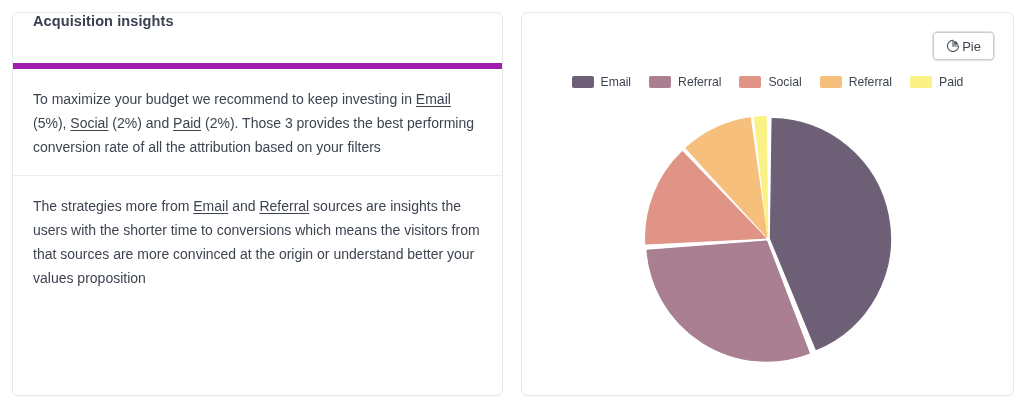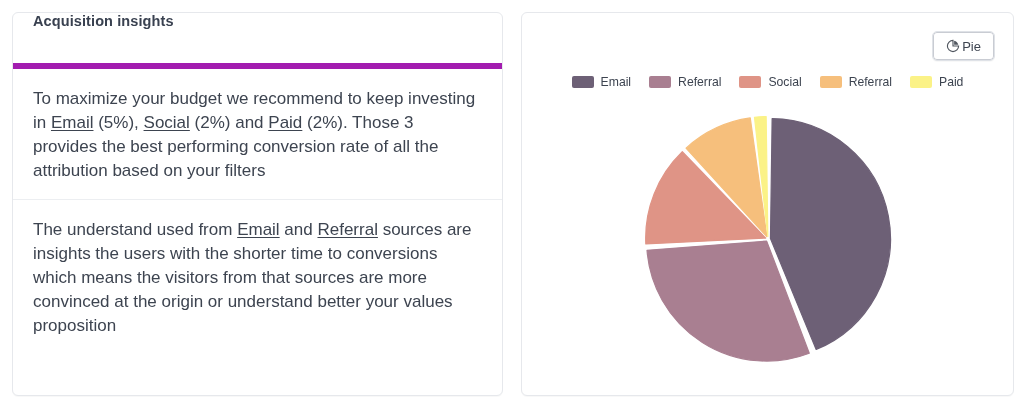--- a/index.html
+++ b/index.html
@@ -46,21 +46,21 @@
   .insight-list { display: flex; flex-direction: column; flex: 1 1 auto; }
   .insight-row {
     padding: 18px 20px 16px 20px;
     border-bottom: 1px solid #eceef1;
   }
   .insight-row:last-child { border-bottom: none; }
   .insight-row.r1 { min-height: 86px; }
   .insight-row.r2 { min-height: 88px; }
   .insight-row.r3 { min-height: 112px; }
   .insight-text {
-    font-size: 17px;
+    font-size: 14px;
     line-height: 24px;
     color: #3d4450;
   }
   .ilink {
     text-decoration: underline;
     text-underline-offset: 2px;
     color: #3d4450;
     cursor: pointer;
   }
 
@@ -140,21 +140,21 @@
 
   <section class="card insights-card">
     <header class="card-header">
       <h2 class="card-title">Acquisition insights</h2>
     </header>
     <div class="insight-list">
       <div class="insight-row r1">
         <p class="insight-text"><span>To maximize your budget we recommend to keep investing in </span><span class="ilink">Email</span><span> (5%), </span><span class="ilink">Social</span><span> (2%) and </span><span class="ilink">Paid</span><span> (2%). Those 3 provides the best performing conversion rate of all the attribution based on your filters</span></p>
       </div>
       <div class="insight-row r3">
-        <p class="insight-text"><span>The understand used from </span><span class="ilink">Email</span><span> and </span><span class="ilink">Referral</span><span> sources are insights the users with the shorter time to conversions which means the visitors from that sources are more convinced at the origin or understand better your values proposition</span></p>
+        <p class="insight-text"><span>The strategies more from </span><span class="ilink">Email</span><span> and </span><span class="ilink">Referral</span><span> sources are insights the users with the shorter time to conversions which means the visitors from that sources are more convinced at the origin or understand better your values proposition</span></p>
       </div>
     </div>
   </section>
 
   <section class="card chart-card">
 
     <div class="chart-toolbar">
       <div class="btn-group">
 
         <button class="seg-btn active">

